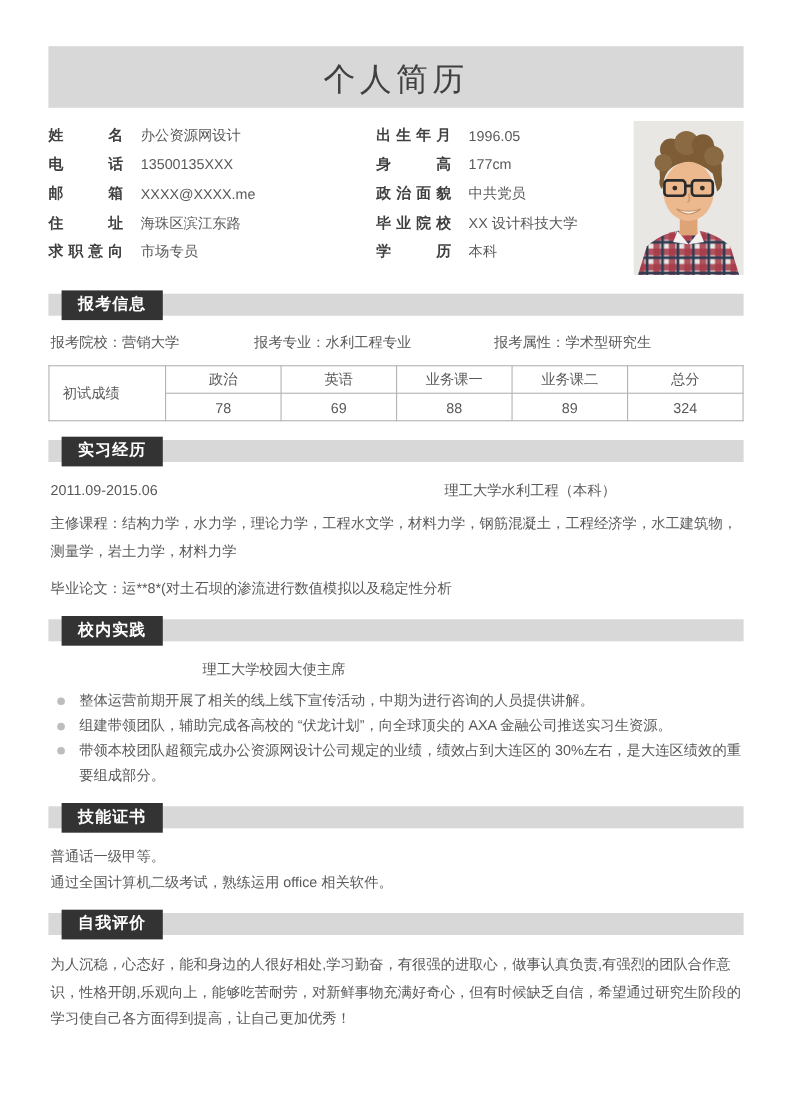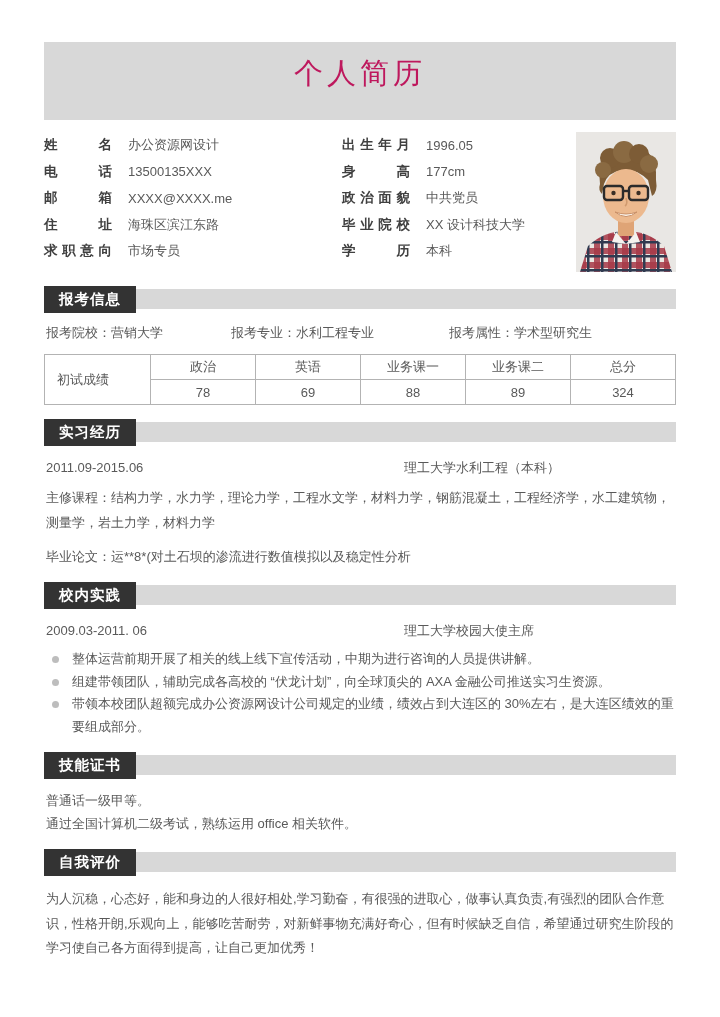--- a/index.html
+++ b/index.html
@@ -5,40 +5,40 @@
   * { box-sizing: border-box; }
   html,body { margin:0; padding:0; background:#ffffff; }
   .page {
     width:720px; height:1017px; margin:0 auto; background:#fff;
     padding:42px 44px 30px 44px;
     font-family:"Liberation Sans", sans-serif;
     font-size:13px; color:#595959; overflow:hidden;
   }
   
   .title-band {
-    height:78px; background:#d8d8d8; text-align:center; line-height:62px;
-    font-size:29px; letter-spacing:4px; color:#be185d; margin-bottom:12px;
+    height:56px; background:#d8d8d8; text-align:center; line-height:62px;
+    font-size:29px; letter-spacing:4px; color:#404040; margin-bottom:12px;
   }
   
   .personal { display:grid; grid-template-columns:298px 1fr 100px; column-gap:0; margin-bottom:6px; }
   .info-col {}
   .info-row { display:flex; align-items:center; height:26.5px; }
   .plabel {
     display:inline-block; width:68px; flex:none; margin-right:16px;
     font-weight:bold; color:#404040; font-size:13.5px;
     text-align:justify; text-align-last:justify;
   }
   .pvalue { white-space:nowrap; }
   .photo-box { width:100px; height:140px; background:#eceae7; overflow:hidden; }
   .photo-box svg { display:block; }
   
   .section-header { position:relative; height:27px; margin:15px 0 10px 0; }
   .section-track { position:absolute; left:0; right:0; top:2px; height:20px; background:#d8d8d8; }
   .section-badge {
-    position:absolute; left:0; top:-1px; height:27px; line-height:27px;
+    position:absolute; left:12px; top:-1px; height:27px; line-height:27px;
     background:#333333; color:#ffffff; font-weight:bold; font-size:14.5px;
     padding:0 15px; letter-spacing:1px;
   }
   
   .apply-fields { display:flex; margin:8px 0 12px 2px; }
   .apply-field { white-space:nowrap; }
   .apply-field:nth-child(1){ width:185px; }
   .apply-field:nth-child(2){ width:218px; }
   table.scores { width:100%; border-collapse:collapse; table-layout:fixed; margin-bottom:4px; }
   table.scores td { border:1px solid #b3b3b3; text-align:center; height:25px; font-size:13px; color:#595959; }
@@ -190,21 +190,20 @@
     <span>水利工程（本科）</span>
   </div>
   <div class="para">主修课程：结构力学，水力学，理论力学，工程水文学，材料力学，钢筋混凝土，工程经济学，水工建筑物，测量学，岩土力学，材料力学</div>
   <div class="para thesis">毕业论文：运**8*(对土石坝的渗流进行数值模拟以及稳定性分析</div>
 
   <div class="section-header">
     <div class="section-track"></div>
     <span class="section-badge">校内实践</span>
   </div>
   <div class="exp-row">
-    <span>2009.03-2011. 06</span>
     <span class="exp-mid">理工大学</span>
     <span>校园大使主席</span>
   </div>
   <div class="bullets">
     <div class="b-item">
       <span class="b-dot"></span>
       <span class="b-text">整体运营前期开展了相关的线上线下宣传活动，中期为进行咨询的人员提供讲解。</span>
     </div>
     <div class="b-item">
       <span class="b-dot"></span>

